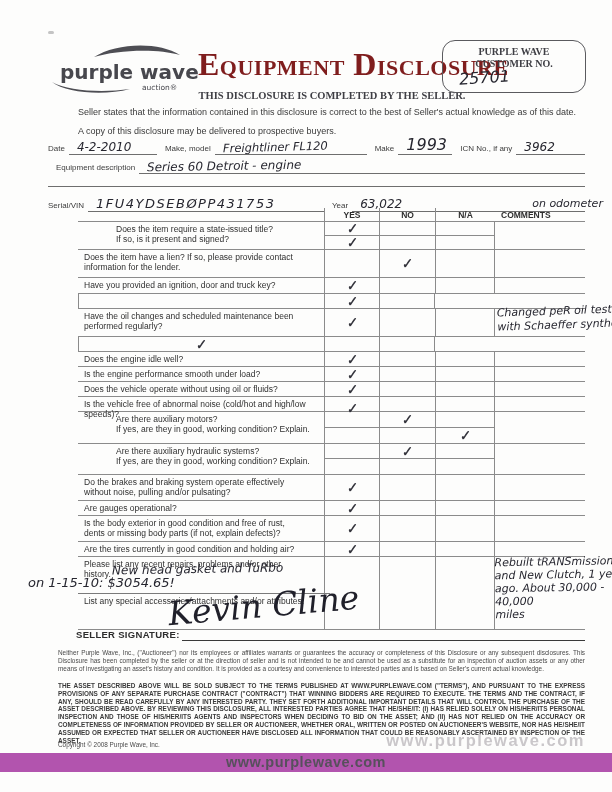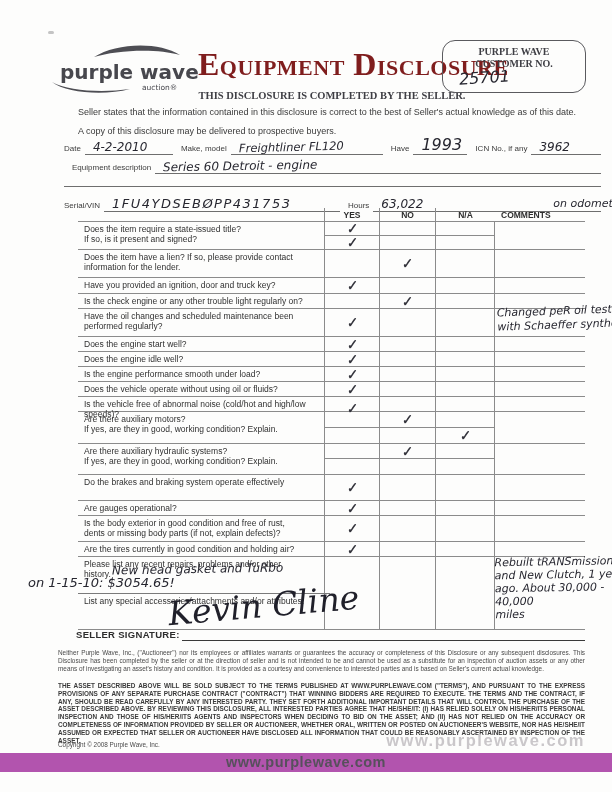--- a/index.html
+++ b/index.html
@@ -25,21 +25,21 @@
   .custbox .lbl:first-child { margin-top:5px; }
   .cust-hw { position:absolute; left:16px; top:27px; font-size:16px; transform:rotate(-4deg); }
 
   
   .hw { font-family:"DejaVu Sans", sans-serif; font-style:italic; color:#272730; }
 
   .statement { position:absolute; top:103px; left:78px; width:502px; font-size:9px;
                line-height:19px; white-space:pre-line; color:#3a3a3a; }
 
   
-  .fields { position:absolute; top:133px; left:64px; width:537px; font-size:8px; color:#3c3c3c; }
+  .fields { position:absolute; top:133px; left:48px; width:537px; font-size:8px; color:#3c3c3c; }
   .frow { display:flex; align-items:flex-end; }
   .frow .lab { white-space:nowrap; padding-bottom:2px; margin-right:4px; }
   .frow .lab.gap { margin-left:8px; }
   .u { border-bottom:1px solid #6e6e6e; position:relative; height:16px; }
   .u .val { position:absolute; left:8px; bottom:0; white-space:nowrap; }
   .r1 { height:22px; }
   .r2 { height:18px; margin-top:1px;margin-left:8px; }
   .r3 { height:13px; }
   .r4 { height:25px; }
   .u-date { width:88px; } .u-make { width:152px; } .u-year { width:54px; } .u-icn { flex:1; }
@@ -62,21 +62,21 @@
   .ccell { border-left:1px solid #8b8b8b; display:flex; align-items:center;
            justify-content:center; }
   .ccell.na { border-right:1px solid #8b8b8b; }
   .mcell { position:relative; overflow:visible; }
   .hcell { font-size:8.5px; font-weight:bold; color:#2e2e2e; display:flex; align-items:center;
            justify-content:center; border-left:1px solid #8b8b8b; }
   .hcell.comments { justify-content:flex-start; padding-left:6px; }
   .check { font-size:13px; font-weight:bold; color:#34343c; display:inline-block;
            transform:rotate(-8deg) skewX(-10deg); line-height:1; }
   .split { grid-template-rows:1fr 1fr; }
-  .split .qcell { grid-row:1/3; grid-column:1; }
+  .split .qcell { grid-row:1/3; grid-column:1;margin-left:32px; }
   .split .mcell { grid-row:1/3; grid-column:5; }
   .c-yes { grid-column:2; } .c-no { grid-column:3; } .c-na { grid-column:4; }
   .sub-top { grid-row:1; border-bottom:1px solid #8b8b8b; }
   .sub-bot { grid-row:2; }
   .comment-oil { position:absolute; left:2px; top:-5px; width:150px; font-size:11px;
                  line-height:14px; white-space:pre-line; transform:rotate(-2deg); z-index:3; }
   .comment-trans { position:absolute; left:0; top:-2px; width:150px; font-size:11px;
                    line-height:13px; white-space:pre-line; transform:rotate(-1deg); z-index:3; }
   .hw-repair1 { position:absolute; left:34px; top:7px; font-size:12px; white-space:nowrap;
                 transform:rotate(-1deg); }
@@ -133,21 +133,21 @@
   <div class="fields">
     <div class="frow r1">
       <span class="lab">Date</span>
       <span class="u u-date">
           <span class="val hw hw-date">4-2-2010</span>
         </span>
       <span class="lab gap">Make, model</span>
       <span class="u u-make">
           <span class="val hw hw-make">Freightliner  FL120</span>
         </span>
-      <span class="lab gap">Have</span>
+      <span class="lab gap">Make</span>
       <span class="u u-year">
           <span class="val hw hw-year">1993</span>
         </span>
       <span class="lab gap">ICN No., if any</span>
       <span class="u u-icn">
           <span class="val hw hw-icn">3962</span>
         </span>
     </div>
     <div class="frow r2">
       <span class="lab">Equipment description</span>
@@ -156,21 +156,21 @@
         </span>
     </div>
     <div class="frow r3">
       <span class="u u-cont"></span>
     </div>
     <div class="frow r4">
       <span class="lab">Serial/VIN</span>
       <span class="u u-serial">
           <span class="val hw hw-serial">1FU4YDSEBØPP431753</span>
         </span>
-      <span class="lab gap">Hours</span>
+      <span class="lab gap">Year</span>
       <span class="u u-hours">
         <span class="val hw hw-hours">63,022</span>
         <span class="hw hw-odo">on odometer</span>
       </span>
     </div>
   </div>
 
   <div class="table">
 
     <div class="trow" style="height:14px">
@@ -234,23 +234,20 @@
       <div class="ccell">
           <span class="check"></span>
         </div>
       <div class="ccell na">
           <span class="check"></span>
         </div>
       <div class="mcell"></div>
     </div>
 
     <div class="trow" style="height:15px">
-      <div class="qcell">
-          <span>Is the check engine or any other trouble light regularly on?</span>
-        </div>
       <div class="ccell">
           <span class="check"></span>
         </div>
       <div class="ccell">
           <span class="check">✓</span>
         </div>
       <div class="ccell na">
           <span class="check"></span>
         </div>
       <div class="mcell"></div>
@@ -270,23 +267,20 @@
       <div class="ccell na">
           <span class="check"></span>
         </div>
       <div class="mcell">
           <span class="hw comment-oil">Changed peR oil test
 with Schaeffer synthetic</span>
         </div>
     </div>
 
     <div class="trow" style="height:15px">
-      <div class="qcell">
-          <span>Does the engine start well?</span>
-        </div>
       <div class="ccell">
           <span class="check">✓</span>
         </div>
       <div class="ccell">
           <span class="check"></span>
         </div>
       <div class="ccell na">
           <span class="check"></span>
         </div>
       <div class="mcell"></div>
@@ -404,20 +398,21 @@
         </div>
       <div class="ccell na c-na sub-bot">
           <span class="check"></span>
         </div>
       <div class="mcell"></div>
     </div>
 
     <div class="trow" style="height:26px">
       <div class="qcell">
           <span>Do the brakes and braking system operate effectively</span>
+          <span>without noise, pulling and/or pulsating?</span>
         </div>
       <div class="ccell">
           <span class="check">✓</span>
         </div>
       <div class="ccell">
           <span class="check"></span>
         </div>
       <div class="ccell na">
           <span class="check"></span>
         </div>

